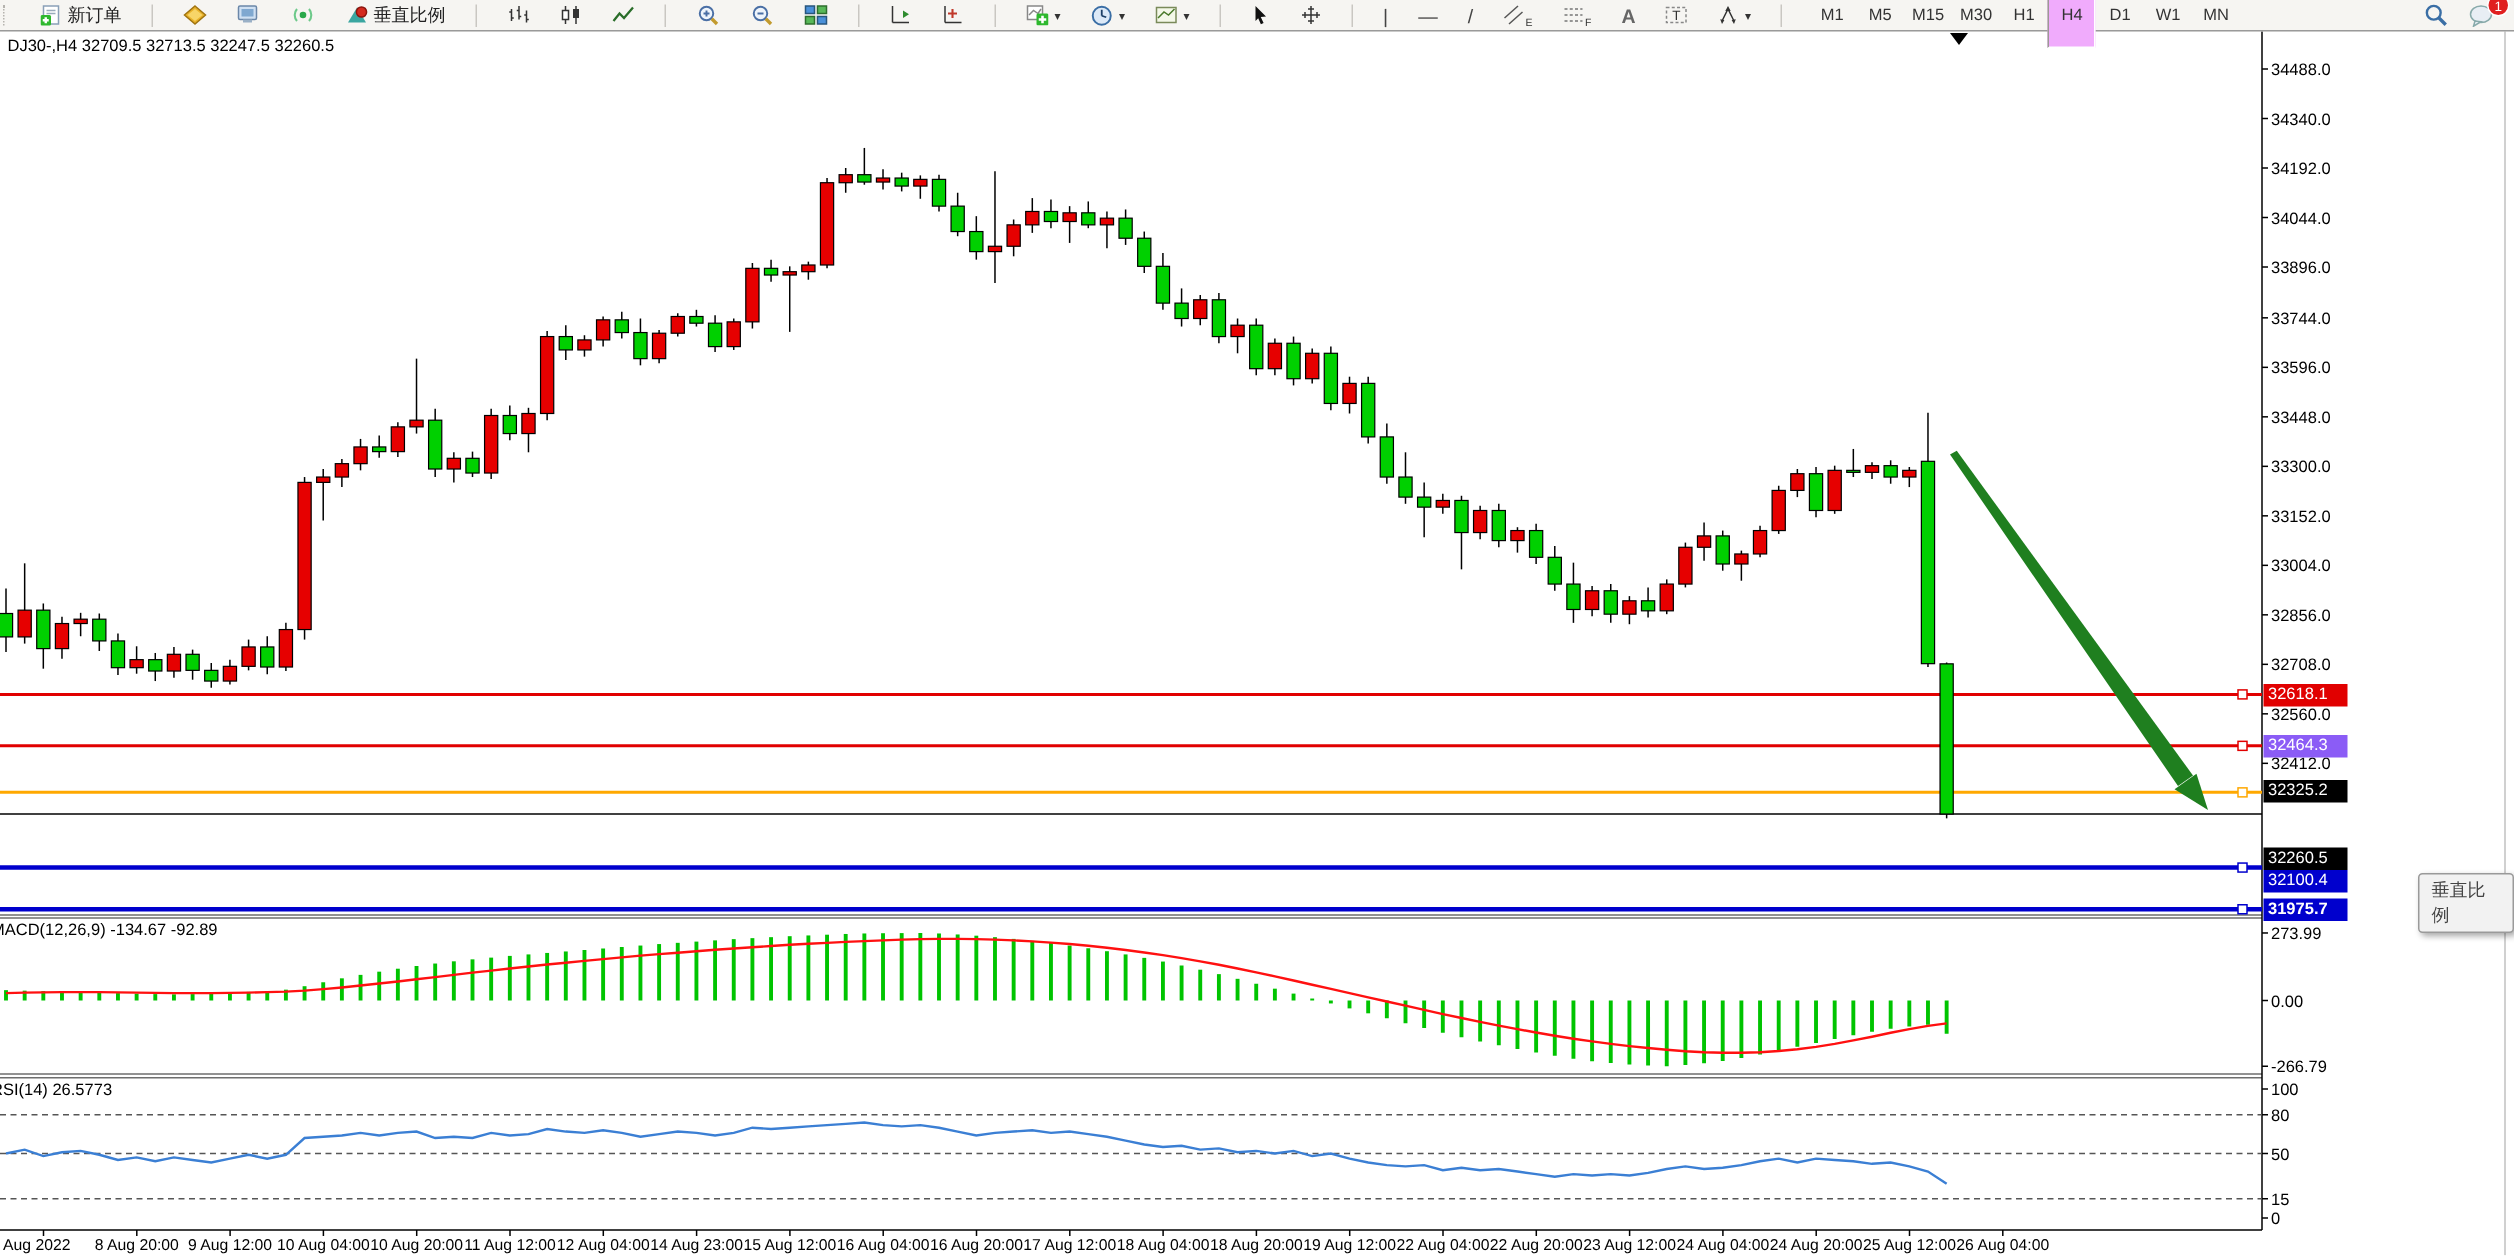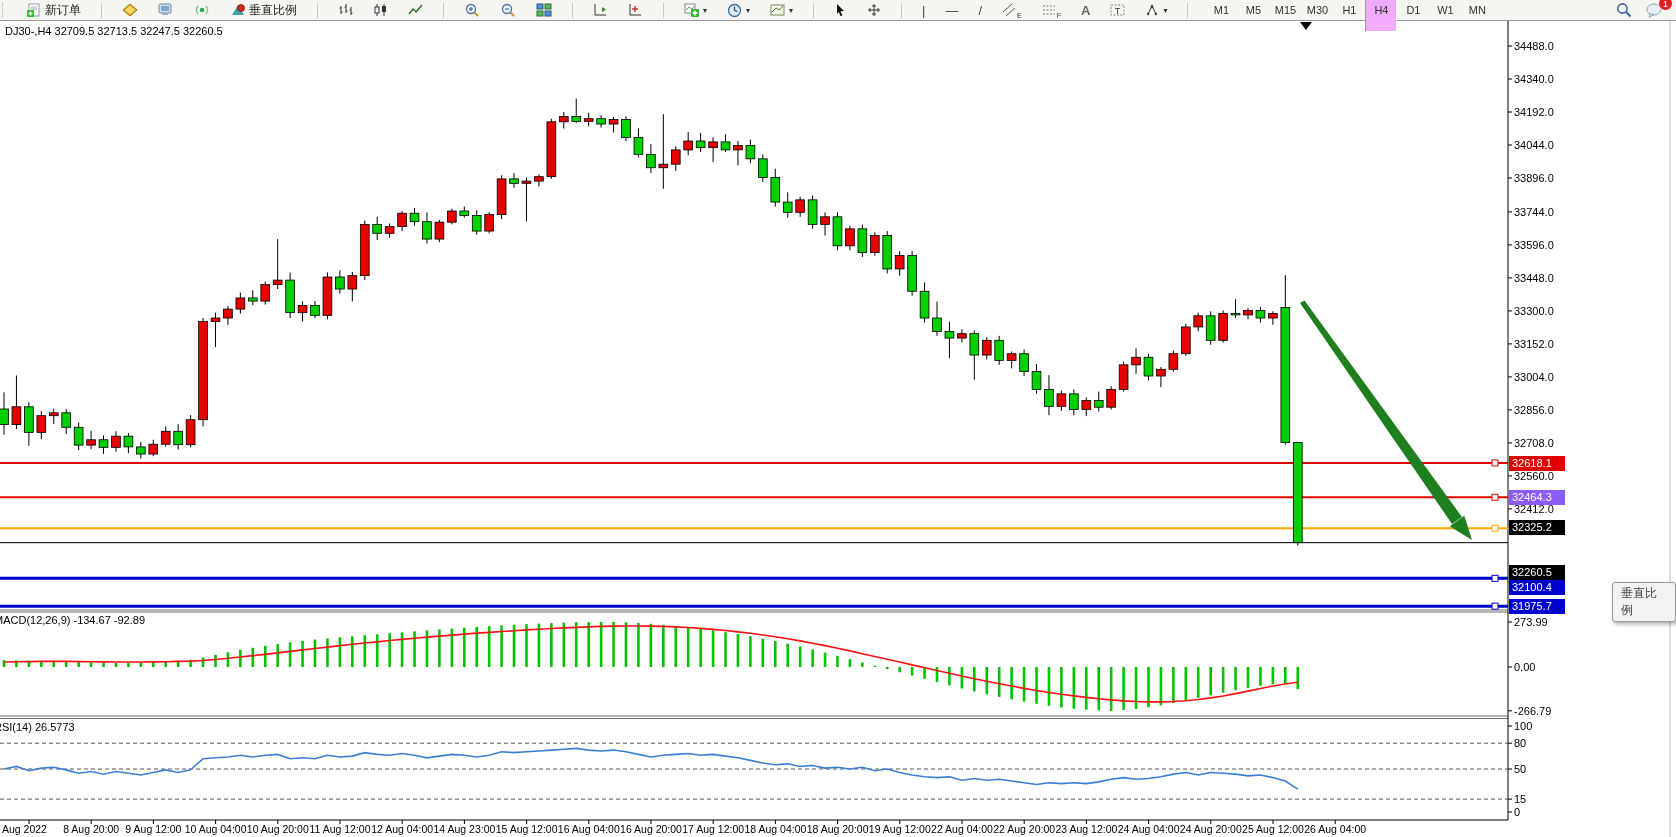--- a/index.html
+++ b/index.html
@@ -679,16 +679,16 @@
   <div class="ov" id="chart-title">DJ30-,H4  32709.5 32713.5 32247.5 32260.5</div>
   <div class="ov" id="macd-label">MACD(12,26,9) -134.67 -92.89</div>
   <div class="ov" id="rsi-label">RSI(14) 26.5773</div>
   <div class="ov" id="tooltip">垂直比例</div>
   <div id="price-line-labels">
       <div class="plabel" style="top: 455.937px; background: rgb(225, 0, 0);">32618.1</div>
       <div class="plabel" style="top: 490.23px; background: #8b5cf6;">32464.3</div>
       <div class="plabel" style="top: 520px; background: #000000;">32325.2</div>
       <div class="plabel" style="top: 535.672px; background: rgb(0, 0, 0); margin-top: 29px;">32260.5</div>
       <div class="plabel" style="top: 580px; background: rgb(0, 0, 205);">32100.4</div>
-      <div class="plabel" style="top: 599.175px; background: rgb(0, 0, 205);">31975.7</div>
+      <div class="plabel" style="top: 599.175px; background: rgb(0, 0, 205); font-weight: bold;">31975.7</div>
     </div>
 
 </div>
 
 </body></html>

